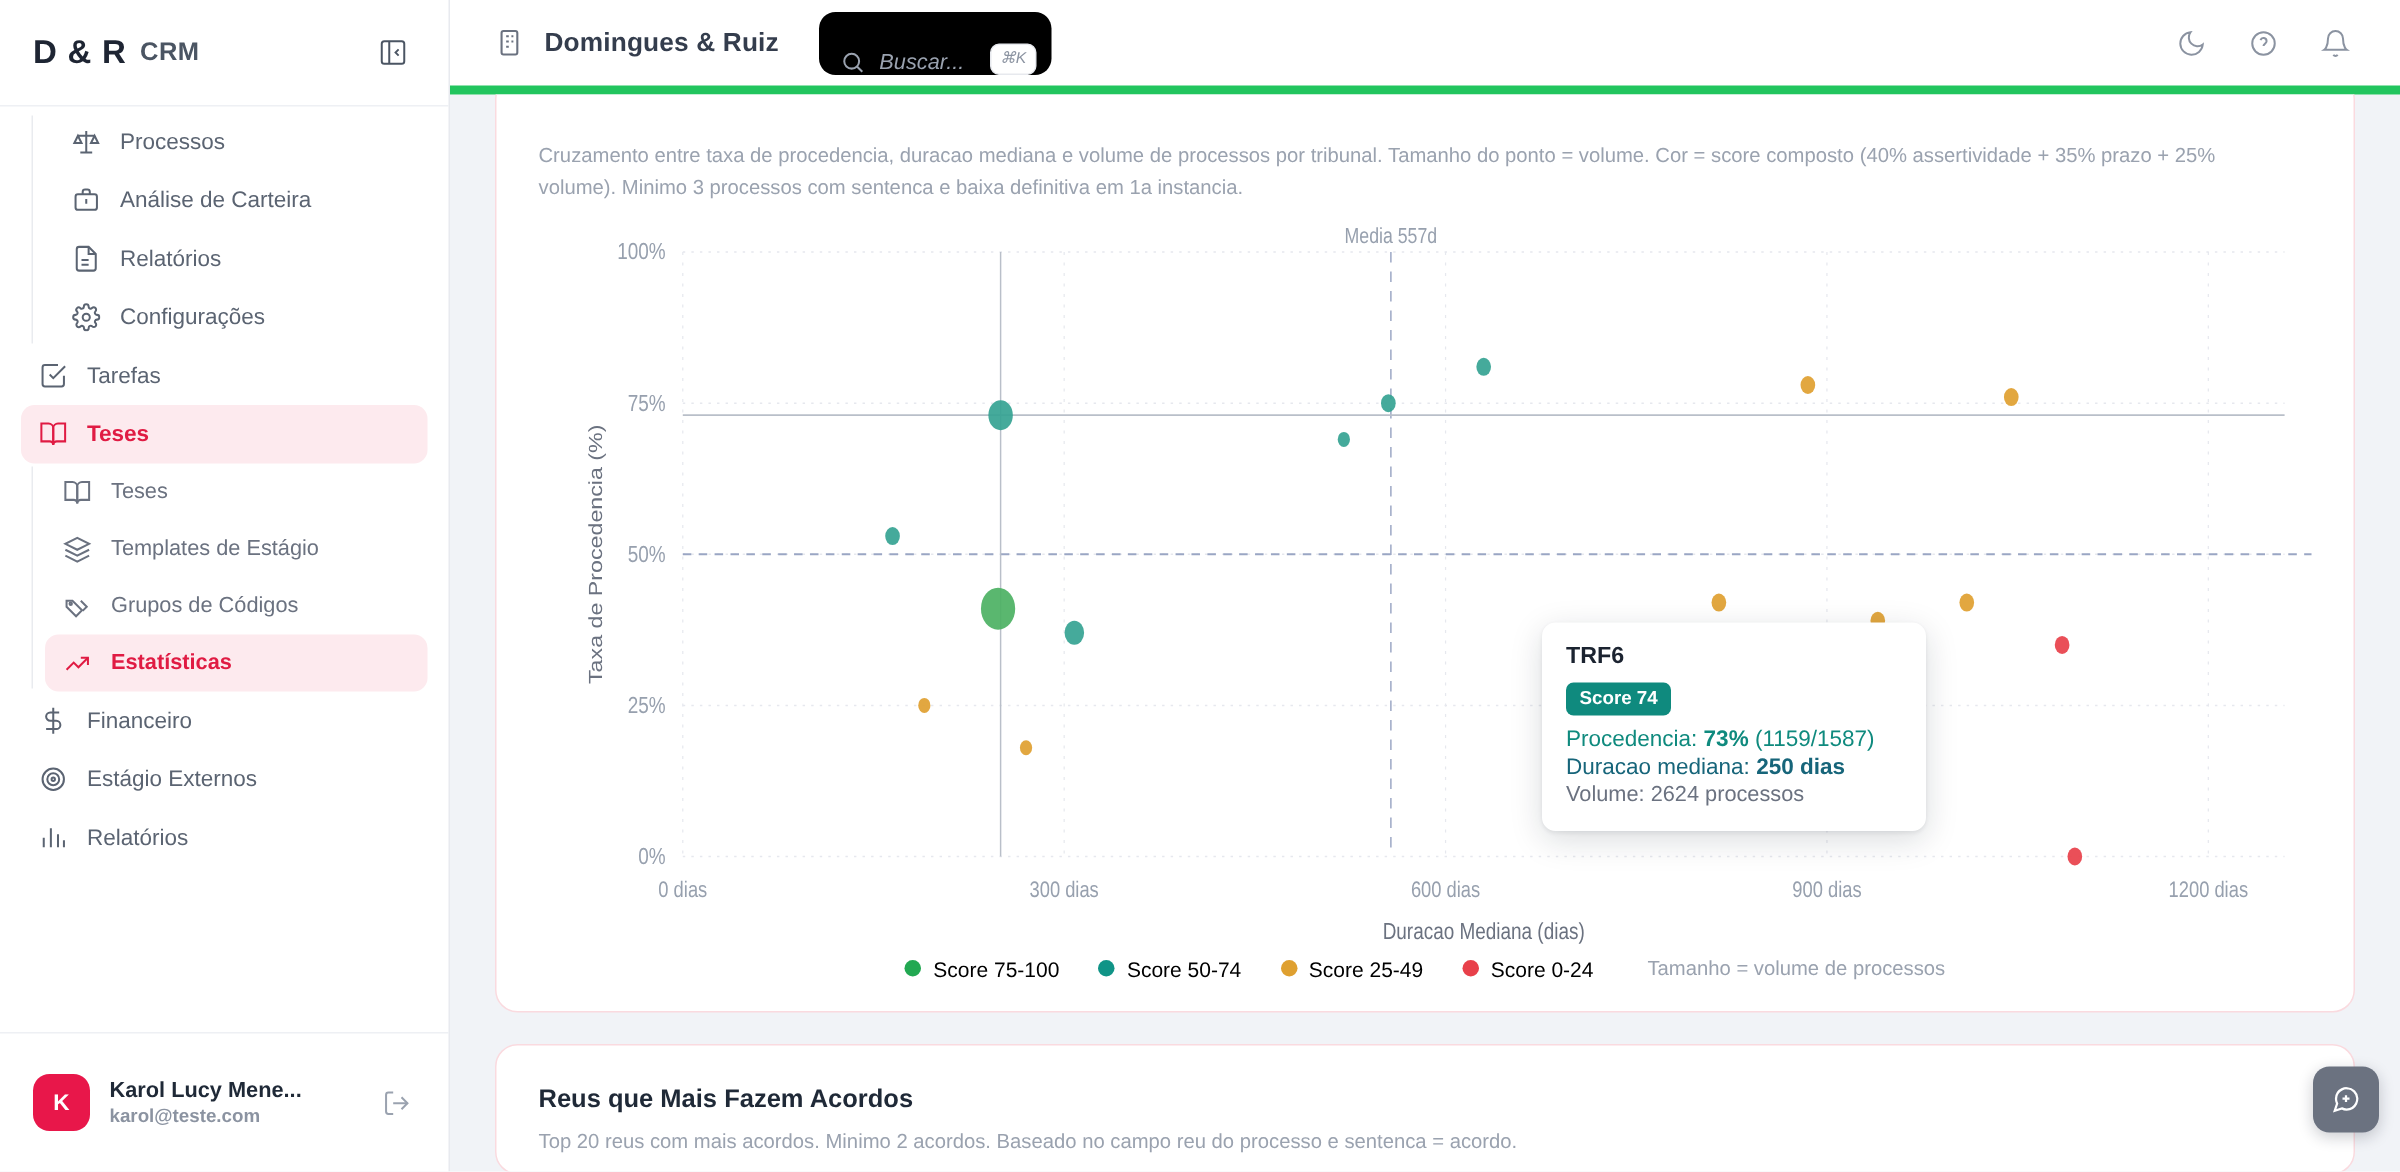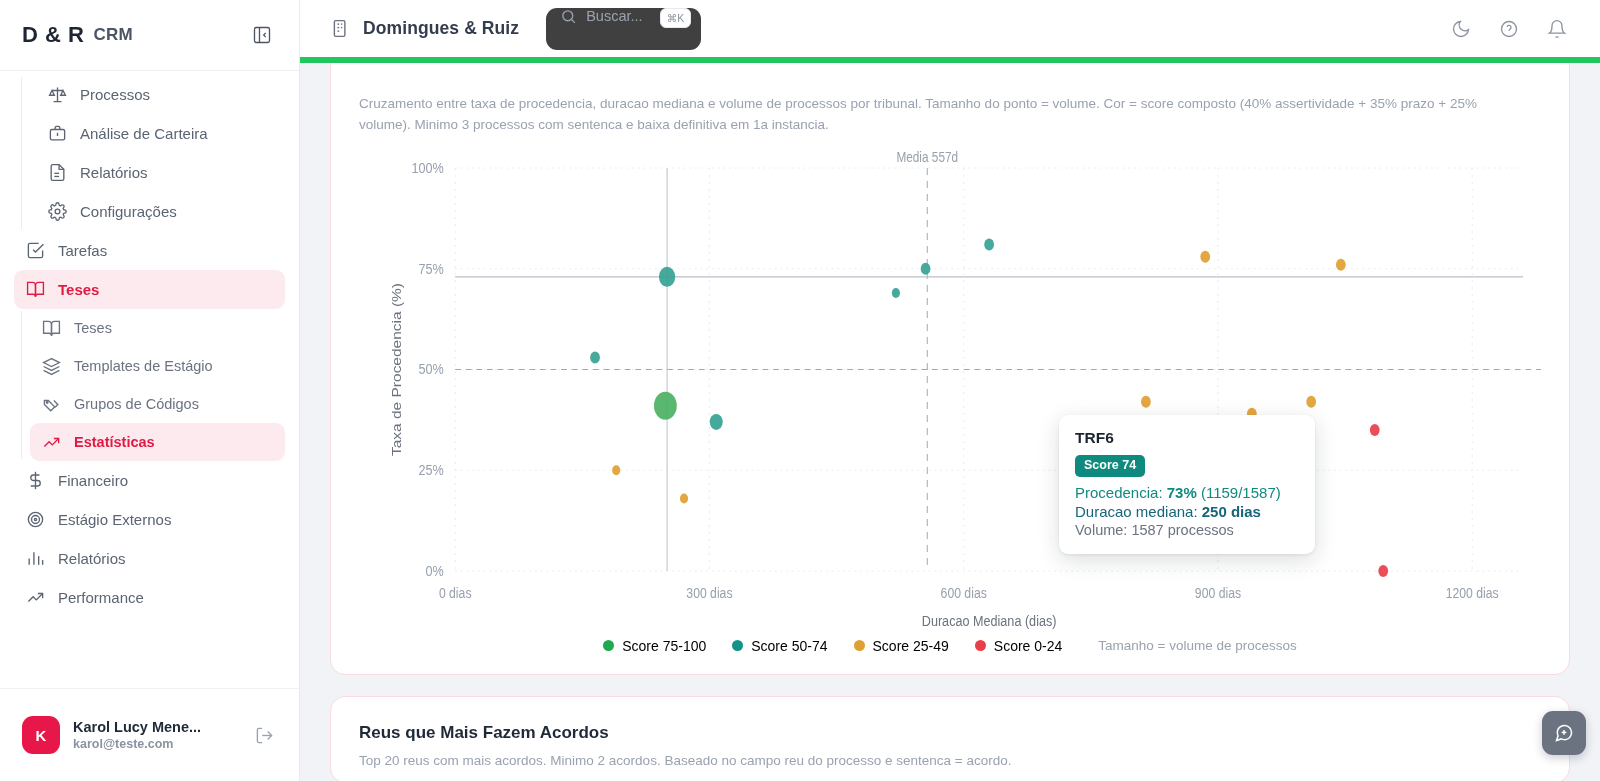--- a/index.html
+++ b/index.html
@@ -66,22 +66,22 @@
   .main { flex:1; height:781px; display:flex; flex-direction:column; background:#f1f3f7; min-width:0; position:relative;}
   .topbar {
     height:63px; flex:0 0 63px; background:#fff;
     display:flex; align-items:center; padding:0 26px 0 30px;
     border-bottom:6px solid #22c55e;
   }
   .org { display:flex; align-items:center; gap:12px; cursor:pointer;}
   .org-ico { color:#6b7280; display:flex; }
   .org-name { font-size:17.5px; font-weight:bold; color:#343d4d; letter-spacing:.1px;}
   .search-box {
-    margin-left:27px; height:42px; width:155px; background:#404040;
-    border-radius:11px; display:flex; align-items:flex-start; padding:0 10px 0 14px; gap:9px; cursor:text;
+    margin-left:27px; height:42px; width:155px; background:#000000;
+    border-radius:11px; display:flex; align-items:flex-end; padding:0 10px 0 14px; gap:9px; cursor:text;font-style:italic;
   }
   .search-ico { color:#9aa2af; display:flex;}
   .search-ph { font-size:14.5px; color:#9aa2af; flex:1;}
   .kbd {
     background:#fff; border:1px solid #e7e9ee; border-radius:6px;
     font-size:10.5px; color:#8b93a1; padding:4px 6px; line-height:1;
   }
   .topbar-actions { margin-left:auto; display:flex; align-items:center; gap:14px; }
   .icon-btn {
     width:34px; height:34px; border-radius:9px; display:flex; align-items:center; justify-content:center;
@@ -110,21 +110,21 @@
 
   .legend {
     display:flex; align-items:center; gap:26px; justify-content:center; margin-top:2px;
   }
   .legend-item { display:flex; align-items:center; gap:8px; font-size:14px; color:#000000; cursor:pointer;}
   .legend-dot { width:11px; height:11px; border-radius:50%; display:block; }
   .legend-note { font-size:13.5px; color:#9aa2af; margin-left:10px;}
 
   
   .tooltip {
-    position:absolute; left:700px; top:269px; width:256px;
+    position:absolute; left:669px; top:269px; width:256px;
     background:#fff; border-radius:9px; padding:14px 16px 16px 16px;
     box-shadow:0 6px 22px rgba(16,24,40,.15), 0 1px 3px rgba(16,24,40,.08);
     pointer-events:none; z-index:30;
   }
   .tt-title { font-size:15.5px; font-weight:bold; color:#1b2330; }
   .tt-badge {
     display:inline-block; margin-top:8px; background:#0f8a7e; color:#fff;
     font-size:12.5px; font-weight:bold; border-radius:5px; padding:4px 9px; line-height:1.1;
   }
   .tt-line { margin-top:7px; font-size:15px; color:#0f8a7e; }
@@ -290,29 +290,20 @@
       <div class="nav-item">
         <span class="nav-ico">
           <svg viewBox="0 0 24 24" fill="none" stroke="currentColor">
               <line x1="4" y1="20" x2="4" y2="12"></line>
               <line x1="10" y1="20" x2="10" y2="4"></line>
               <line x1="16" y1="20" x2="16" y2="9"></line>
               <line x1="21" y1="20" x2="21" y2="14"></line>
             </svg>
         </span>
         <span>Relatórios</span>
-      </div>
-      <div class="nav-item">
-        <span class="nav-ico">
-          <svg viewBox="0 0 24 24" fill="none" stroke="currentColor">
-              <polyline points="3 17 9 11 13 15 21 7"></polyline>
-              <polyline points="15 7 21 7 21 13"></polyline>
-            </svg>
-        </span>
-        <span>Performance</span>
       </div>
     </div>
 
     <div class="user-box">
       <div class="avatar">K</div>
       <div class="user-meta">
         <div class="user-name">Karol Lucy Mene...</div>
         <div class="user-mail">karol@teste.com</div>
       </div>
       <div class="logout-btn">
@@ -437,21 +428,21 @@
               <div><span class="tt-badge">Score 74</span></div>
               <div class="tt-line">
                 <span>Procedencia:</span>
                 <b>73%</b>
                 <span>(1159/1587)</span>
               </div>
               <div class="tt-line b">
                 <span>Duracao mediana:</span>
                 <b>250 dias</b>
               </div>
-              <div class="tt-line muted">Volume: 1587 processos</div>
+              <div class="tt-line muted">Volume: 2624 processos</div>
             </div>
           </div>
 
           <div class="legend">
             <div class="legend-item">
               <span class="legend-dot" style="background:#22a852"></span>
               <span>Score 75-100</span>
             </div>
             <div class="legend-item">
               <span class="legend-dot" style="background:#109487"></span>

